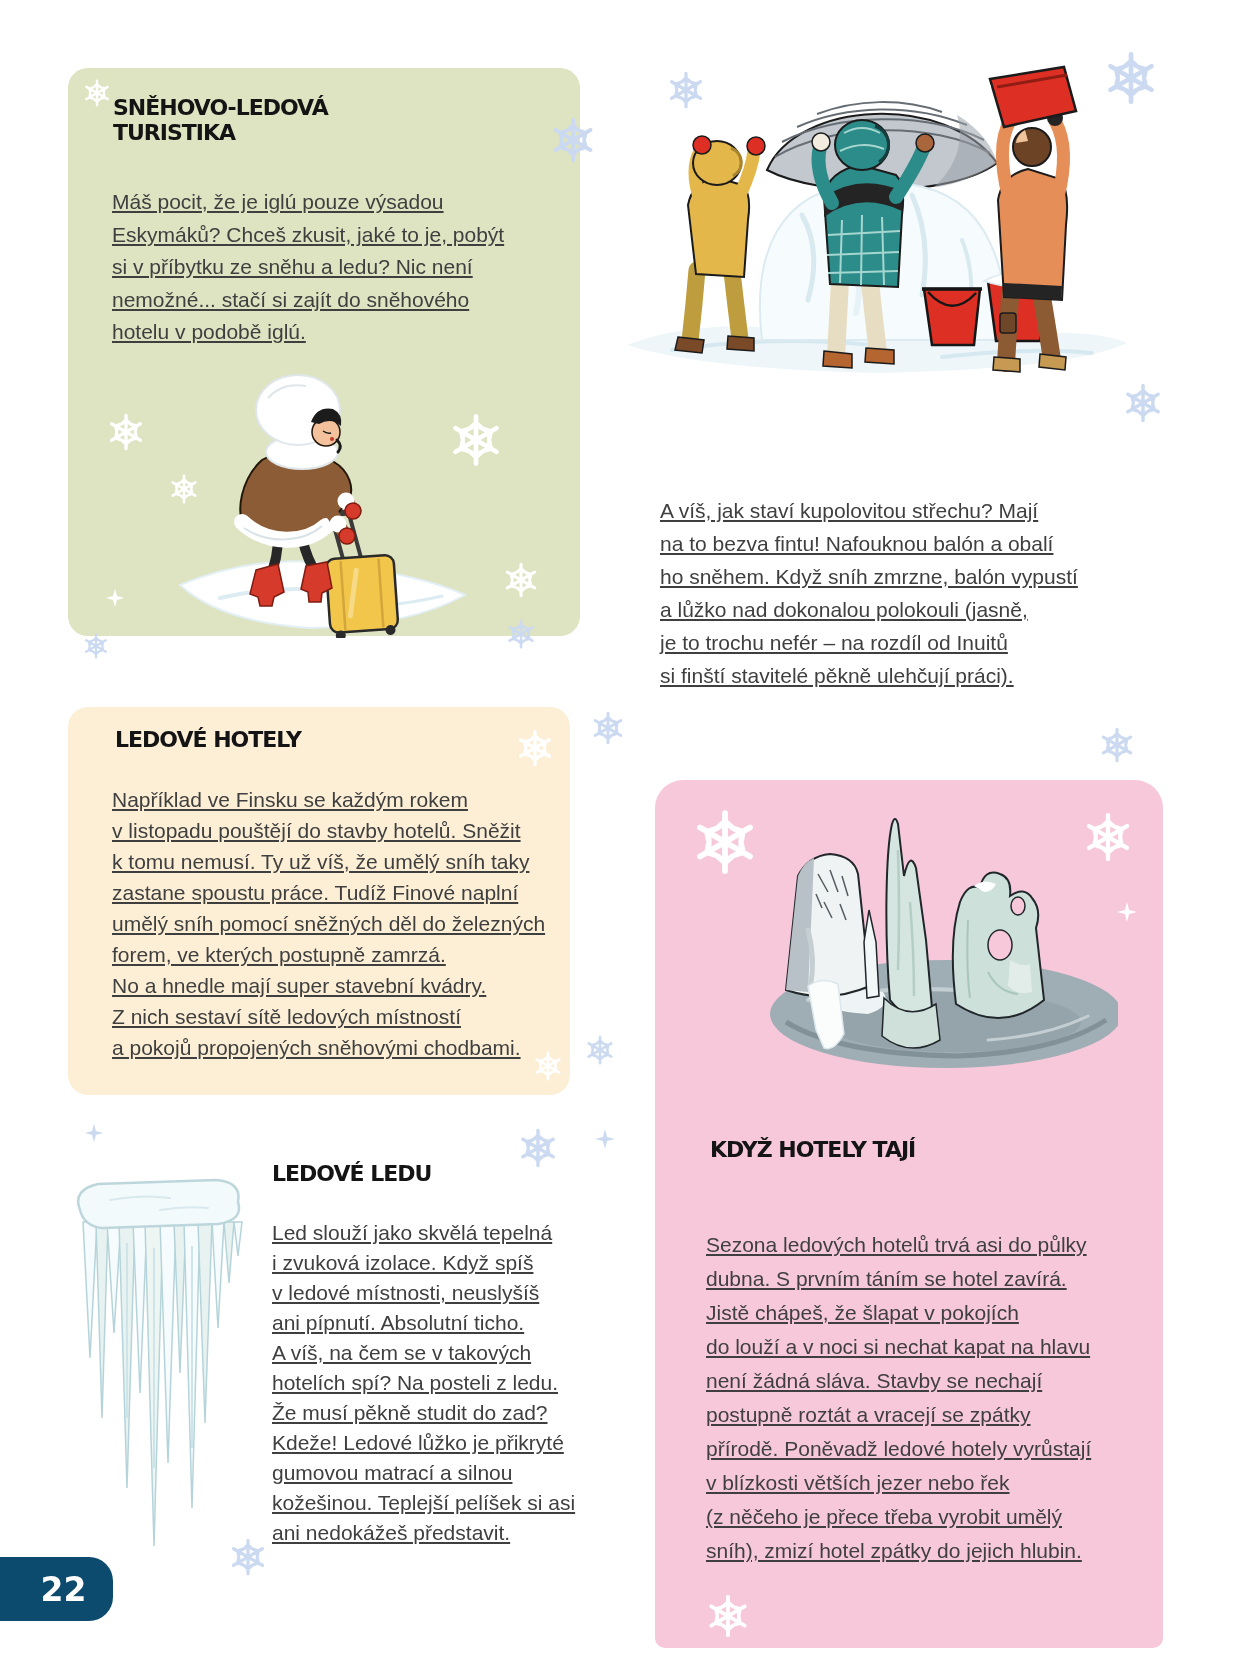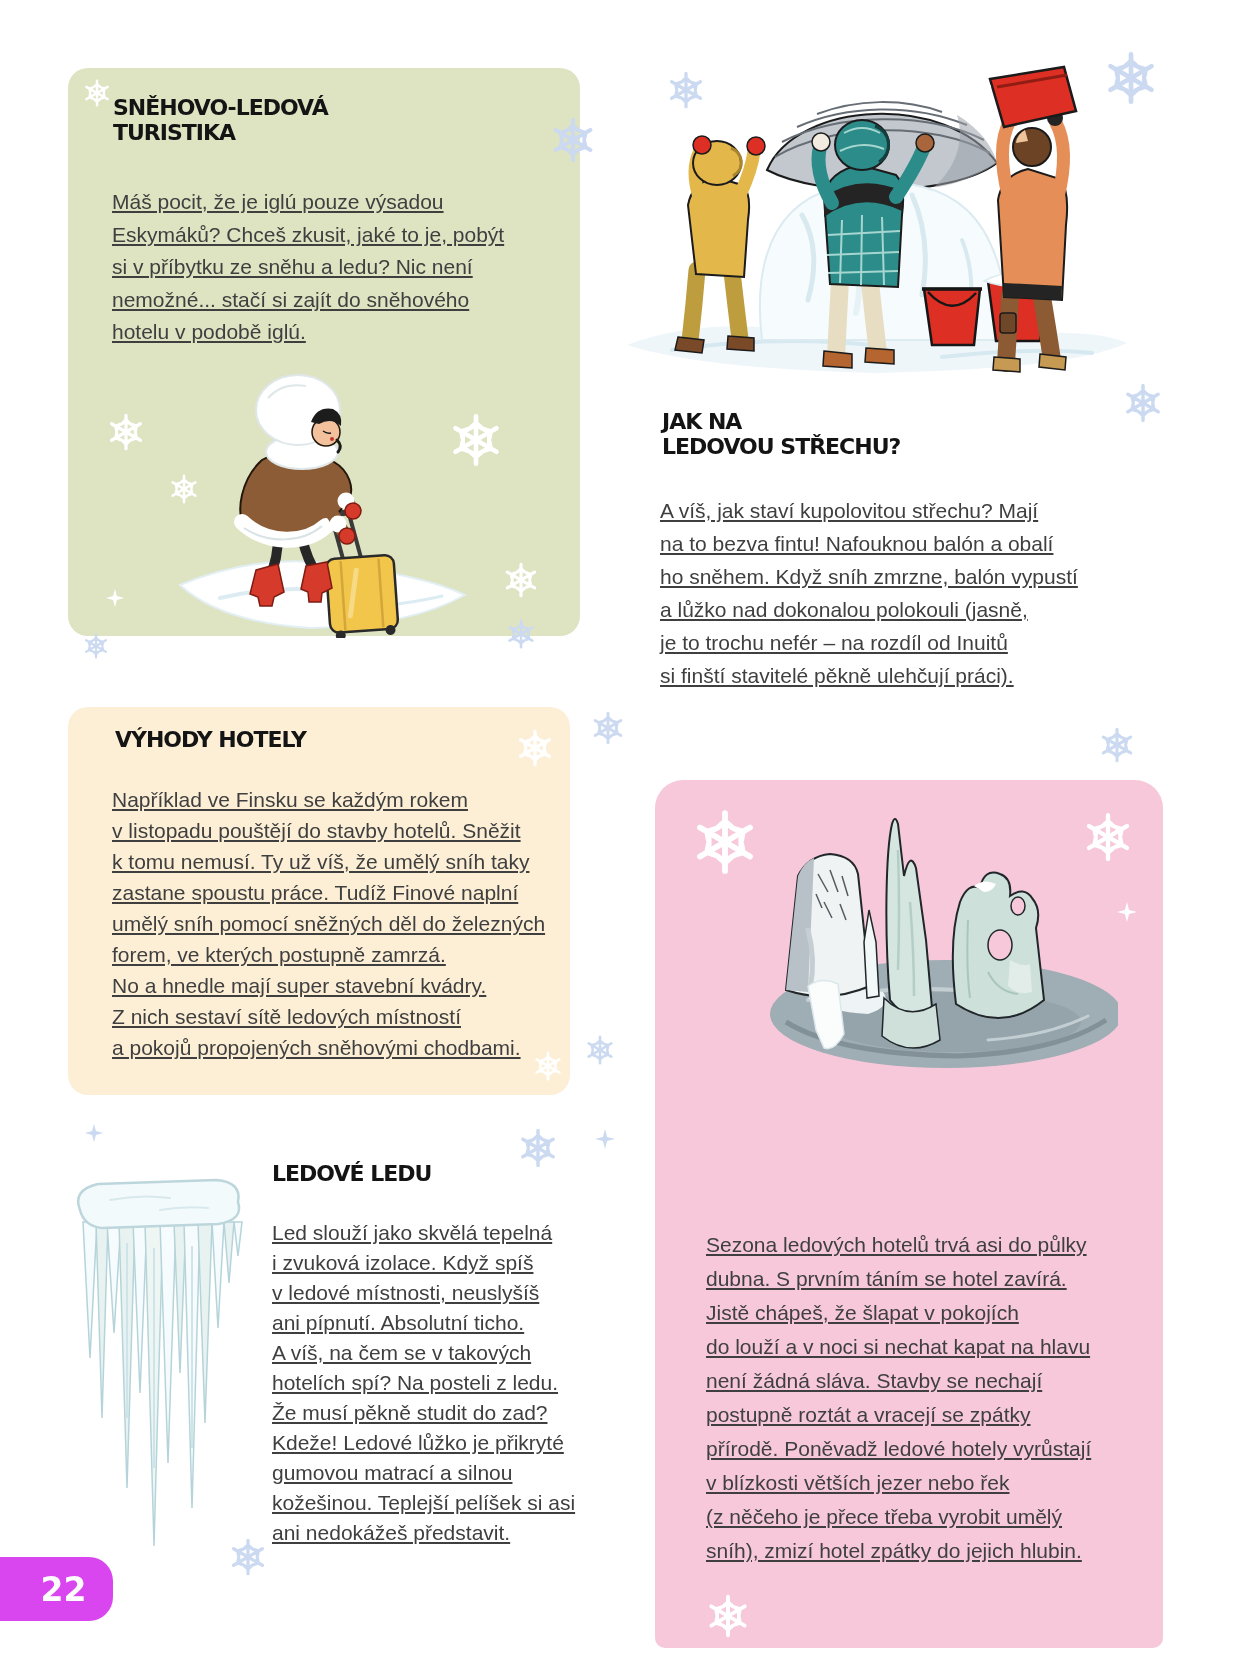--- a/index.html
+++ b/index.html
@@ -7,21 +7,21 @@
         font-family:"Liberation Sans",sans-serif;}
   .panel{position:absolute;}
   .panel-green{left:68px;top:68px;width:512px;height:568px;background:#dee3c2;border-radius:20px;}
   .panel-cream{left:68px;top:707px;width:502px;height:388px;background:#fcefd6;border-radius:20px;}
   .panel-pink{left:655px;top:780px;width:508px;height:868px;background:#f6c8da;border-radius:28px 28px 10px 10px;}
   .hd{position:absolute;font-family:"DejaVu Sans",sans-serif;font-weight:bold;color:#141414;
       font-size:22px;line-height:1.13;letter-spacing:-1px;white-space:pre;}
   .bd{position:absolute;font-family:"Liberation Sans",sans-serif;color:#3f3f3f;
       font-size:21px;white-space:pre;text-decoration:underline;}
   .flake{position:absolute;pointer-events:none;}
-  .badge{position:absolute;left:0;top:1557px;width:113px;height:64px;background:#d946ef;
+  .badge{position:absolute;left:0;top:1557px;width:113px;height:64px;background:#0c4a6e;
          border-radius:0 24px 24px 0;display:flex;align-items:center;justify-content:center;
          padding-left:14px;box-sizing:border-box;}
   .badge span{font-family:"DejaVu Sans",sans-serif;font-weight:bold;font-size:33px;color:#ffffff;}
   svg.art{position:absolute;}
 </style>
 </head>
 <body>
 
 <div id="page">
 
@@ -152,31 +152,29 @@
       <circle cx="420" cy="102" r="19" fill="#6d4326" stroke="#1b1b1b" stroke-width="2"></circle>
       <path d="M404,98 a17,17 0 0 1 9,-13 l3,11 z" fill="#f0c49a"></path>
       <circle cx="399" cy="71" r="8" fill="#242424"></circle>
       <circle cx="443" cy="73" r="8" fill="#242424"></circle>
       <path d="M378,34 L452,22 L464,66 L392,82 Z" fill="#dd2f23" stroke="#1b1b1b" stroke-width="2.5"></path>
       <path d="M385,42 L455,30" stroke="#8f1d14" stroke-width="3"></path>
       <path d="M376,42 q-12,10 -16,26" stroke="#ffffff" stroke-width="6" fill="none" stroke-linecap="round"></path>
     </g>
   </svg>
 
-  <div class="hd" style="left:662px;top:410px;">JAK NA
-LEDOVOU STŘECHU?</div>
   <div class="bd" style="left:660px;top:494px;line-height:33px;">A víš, jak staví kupolovitou střechu? Mají
 na to bezva fintu! Nafouknou balón a obalí
 ho sněhem. Když sníh zmrzne, balón vypustí
 a lůžko nad dokonalou polokouli (jasně,
 je to trochu nefér – na rozdíl od Inuitů
 si finští stavitelé pěkně ulehčují práci).</div>
 
   <div class="panel panel-cream"></div>
-  <div class="hd" style="left:115px;top:728px;">VÝHODY HOTELY</div>
+  <div class="hd" style="left:115px;top:728px;">LEDOVÉ HOTELY</div>
   <div class="bd" style="left:112px;top:784px;line-height:31px;">Například ve Finsku se každým rokem
 v listopadu pouštějí do stavby hotelů. Sněžit
 k tomu nemusí. Ty už víš, že umělý sníh taky
 zastane spoustu práce. Tudíž Finové naplní
 umělý sníh pomocí sněžných děl do železných
 forem, ve kterých postupně zamrzá.
 No a hnedle mají super stavební kvádry.
 Z nich sestaví sítě ledových místností
 a pokojů propojených sněhovými chodbami.</div>
 
@@ -201,20 +199,21 @@
     <path d="M240,60 q2,60 0,120 M252,112 q4,50 4,94" stroke="#b4cec6" stroke-width="2.5" fill="none"></path>
     <path d="M226,208 Q250,232 278,214 L282,250 Q252,268 224,246 Z" fill="#cfe0da" stroke="#20262a" stroke-width="1.5"></path>
     <path d="M298,214 Q290,150 302,112 Q310,92 322,98 Q326,78 342,84 Q354,88 352,106 Q366,96 374,108 Q384,120 378,138 L386,210 Q344,244 298,214 Z" fill="#cde0d9" stroke="#20262a" stroke-width="2"></path>
     <path d="M310,130 q-2,50 2,78 M330,182 q10,20 30,22" stroke="#a9c6bd" stroke-width="2" fill="none"></path>
     <ellipse cx="342" cy="155" rx="12" ry="15" fill="#f6c8da" stroke="#20262a" stroke-width="1.5"></ellipse>
     <ellipse cx="360" cy="116" rx="7" ry="9" fill="#f6c8da" stroke="#20262a" stroke-width="1.5"></ellipse>
     <path d="M316,96 q10,-8 22,-2 q-4,8 -12,8 z" fill="#ffffff"></path>
     <path d="M352,170 q14,8 20,4 l2,28 q-14,4 -24,-6 z" fill="#e7f0ec" opacity="0.8"></path>
   </svg>
 
+  <div class="hd" style="left:710px;top:1138px;">KDYŽ HOTELY TAJÍ</div>
   <div class="bd" style="left:706px;top:1228px;line-height:34px;">Sezona ledových hotelů trvá asi do půlky
 dubna. S prvním táním se hotel zavírá.
 Jistě chápeš, že šlapat v pokojích
 do louží a v noci si nechat kapat na hlavu
 není žádná sláva. Stavby se nechají
 postupně roztát a vracejí se zpátky
 přírodě. Poněvadž ledové hotely vyrůstají
 v blízkosti větších jezer nebo řek
 (z něčeho je přece třeba vyrobit umělý
 sníh), zmizí hotel zpátky do jejich hlubin.</div>

